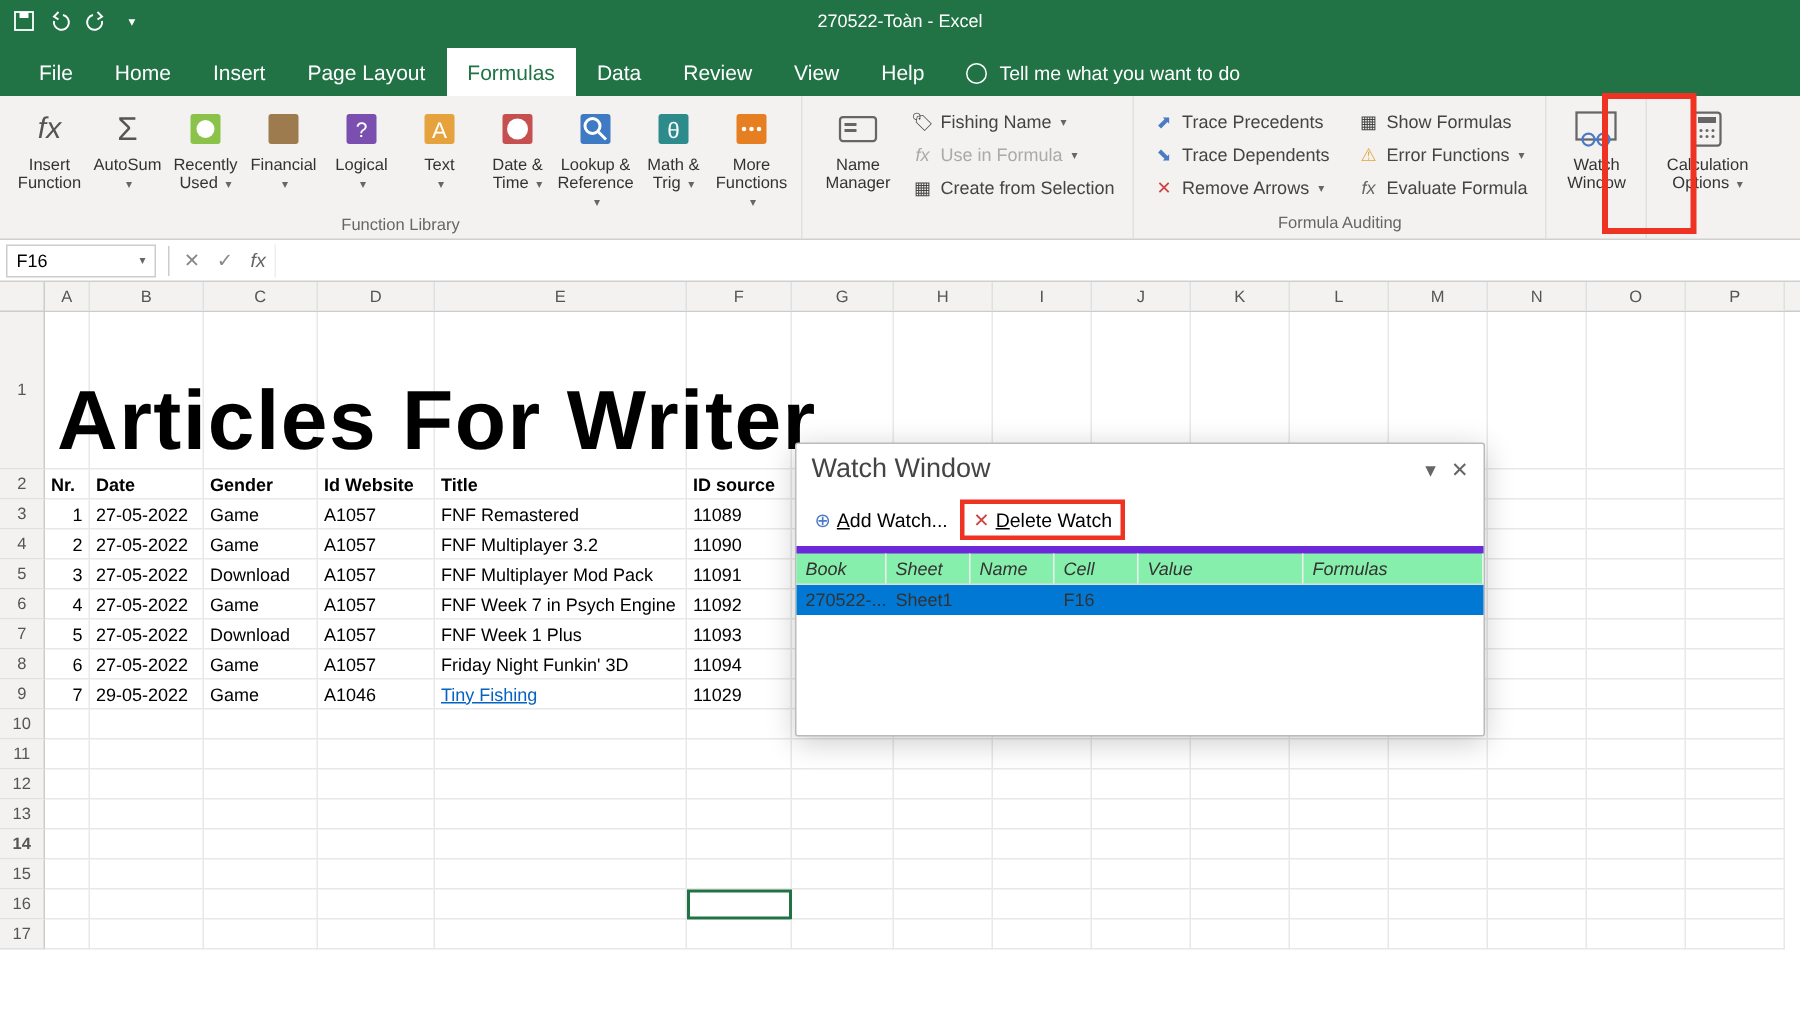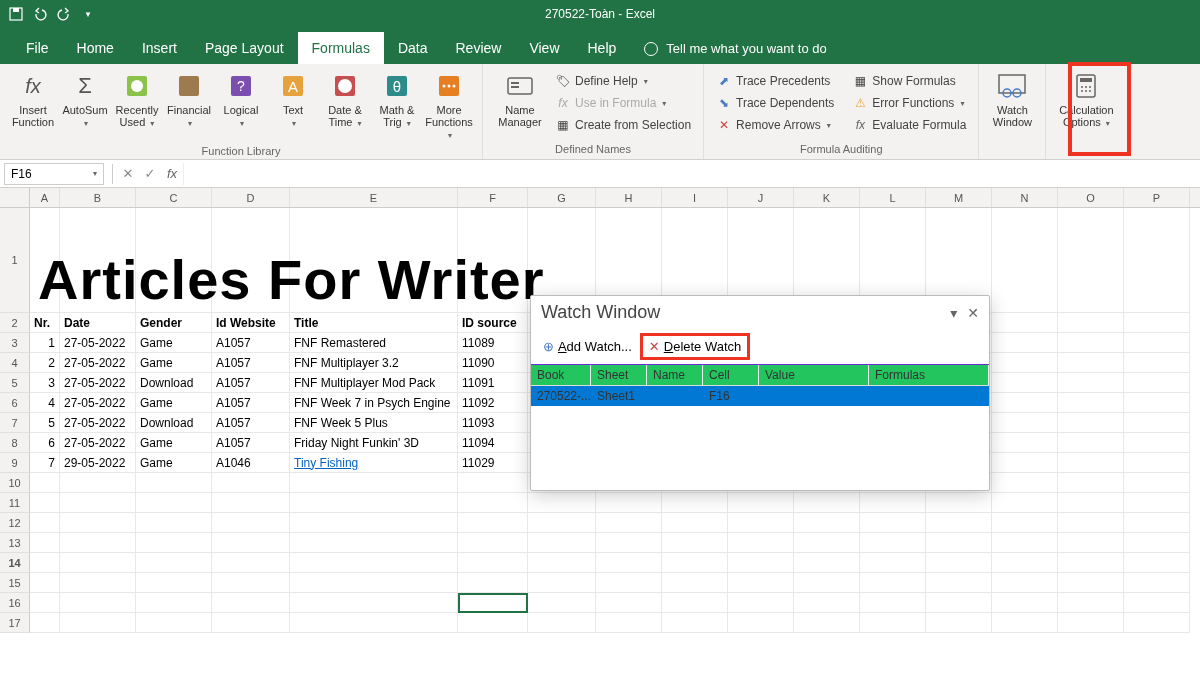--- a/index.html
+++ b/index.html
@@ -57,21 +57,21 @@
 
 
 .watch-window { position: absolute; top: 295px; left: 530px; width: 460px; height: 196px; background: #fff; border: 1px solid #bbb; box-shadow: 0 4px 20px rgba(0,0,0,0.2); z-index: 20; border-radius: 2px; }
 .ww-title { display: flex; align-items: center; justify-content: space-between; padding: 6px 10px; }
 .ww-title .text { font-size: 18px; color: #444; }
 .ww-title .ctrls { display: flex; gap: 10px; font-size: 14px; color: #666; }
 .ww-toolbar { display: flex; padding: 4px 6px; gap: 2px; }
 .ww-btn { display: flex; align-items: center; gap: 4px; font-size: 13px; padding: 3px 6px; }
 .ww-btn .u { text-decoration: underline; }
 .ww-delete-hl { border: 3px solid #e32; }
-.ww-headers { display: flex; background: #22c55e; border-top: 1px solid #6d28d9; border-bottom: 1px solid #ddd; }
+.ww-headers { display: flex; background: #86efac; border-top: 5px solid #6d28d9; border-bottom: 1px solid #ddd; font-style: italic; }
 .ww-col { font-size: 12px; padding: 3px 6px; border-right: 1px solid #eee; color: #333; }
 .ww-row { display: flex; background: #0078d4; color: #fff; }
 .ww-row .ww-col { border-right: none; font-size: 12px; }
 
 
 svg { display: block; }
 </style>
 </head>
 <body>
 
@@ -175,20 +175,31 @@
               <rect x="3" y="3" width="20" height="20" fill="#c64f4f" rx="2"></rect>
               <circle cx="13" cy="13" r="7" fill="#fff"></circle>
             </svg>
           </div>
         <div class="label" style="white-space:pre-line"><span>Date &amp;
 Time</span> <span class="dd">▾</span></div>
       </div>
       <div class="btn-big">
         <div class="icon">
             <svg width="26" height="26">
+              <rect x="3" y="3" width="20" height="20" fill="#3f7ac4" rx="2"></rect>
+              <circle cx="11" cy="11" r="5" fill="none" stroke="#fff" stroke-width="2"></circle>
+              <line x1="15" y1="15" x2="20" y2="20" stroke="#fff" stroke-width="2"></line>
+            </svg>
+          </div>
+        <div class="label" style="white-space:pre-line"><span>Lookup &amp;
+Reference</span> <span class="dd">▾</span></div>
+      </div>
+      <div class="btn-big">
+        <div class="icon">
+            <svg width="26" height="26">
               <rect x="3" y="3" width="20" height="20" fill="#2e8b8b" rx="2"></rect>
               <text x="13" y="19" font-size="15" text-anchor="middle" fill="#fff">θ</text>
             </svg>
           </div>
         <div class="label" style="white-space:pre-line"><span>Math &amp;
 Trig</span> <span class="dd">▾</span></div>
       </div>
       <div class="btn-big">
         <div class="icon">
             <svg width="26" height="26">
@@ -214,35 +225,34 @@
               <rect x="5" y="8" width="8" height="2" fill="#666"></rect>
               <rect x="5" y="12" width="8" height="2" fill="#666"></rect>
             </svg>
           </div>
         <div class="label" style="white-space:pre-line">Name
 Manager</div>
       </div>
       <div style="display:flex;flex-direction:column;gap:0;padding-top:2px">
         <div class="btn-row">
             <span class="icon">🏷</span>
-            <span>Define Help</span>
+            <span>Fishing Name</span>
             <span class="dd">▾</span>
           </div>
         <div class="btn-row disabled">
             <span class="icon" style="font-style:italic">fx</span>
             <span>Use in Formula</span>
             <span class="dd">▾</span>
           </div>
         <div class="btn-row">
             <span class="icon">▦</span>
             <span>Create from Selection</span>
           </div>
       </div>
     </div>
-    <div class="group-label">Defined Names</div>
   </div>
 
   <div class="group">
     <div class="group-row">
       <div style="display:flex;flex-direction:column;gap:0;padding-top:2px">
         <div class="btn-row">
             <span class="icon" style="color:#4a7bc4">⬈</span>
             <span>Trace Precedents</span>
           </div>
         <div class="btn-row">
@@ -478,21 +488,21 @@
           <div class="cell" style="width: 66px;"></div>
           <div class="cell" style="width: 66px;"></div>
           <div class="cell" style="width: 66px;"></div>
           <div class="cell" style="width: 66px;"></div>
         </div>
         <div class="row" style="height: 20px;">
           <div class="cell" style="width: 30px; justify-content: flex-end;">5</div>
           <div class="cell" style="width: 76px;">27-05-2022</div>
           <div class="cell" style="width: 76px;">Download</div>
           <div class="cell" style="width: 78px;">A1057</div>
-          <div class="cell" style="width: 168px; overflow: visible;">FNF Week 5 Plus</div>
+          <div class="cell" style="width: 168px; overflow: visible;">FNF Week 1 Plus</div>
           <div class="cell" style="width: 70px;">11093</div>
           <div class="cell" style="width: 68px;"></div>
           <div class="cell" style="width: 66px;"></div>
           <div class="cell" style="width: 66px;"></div>
           <div class="cell" style="width: 66px;"></div>
           <div class="cell" style="width: 66px;"></div>
           <div class="cell" style="width: 66px;"></div>
           <div class="cell" style="width: 66px;"></div>
           <div class="cell" style="width: 66px;"></div>
           <div class="cell" style="width: 66px;"></div>

